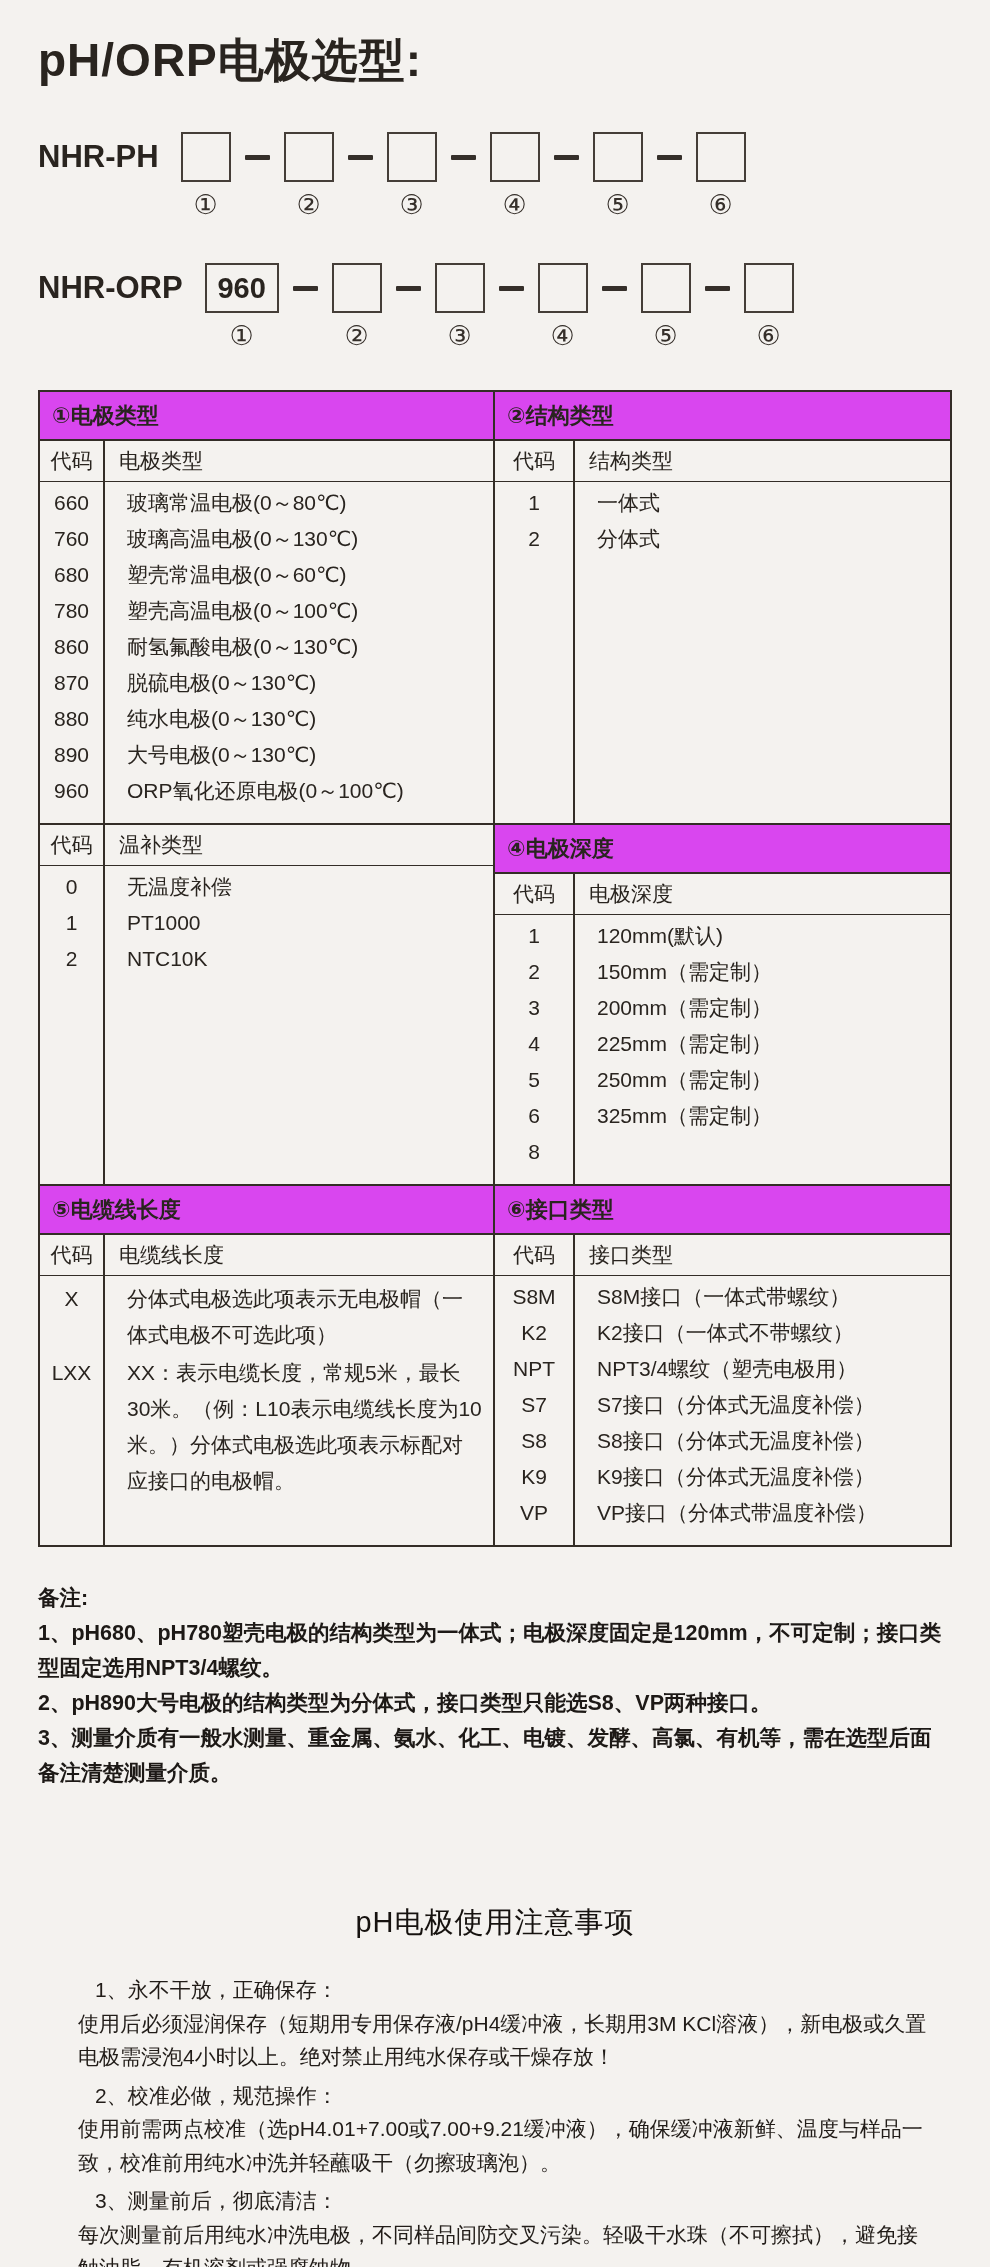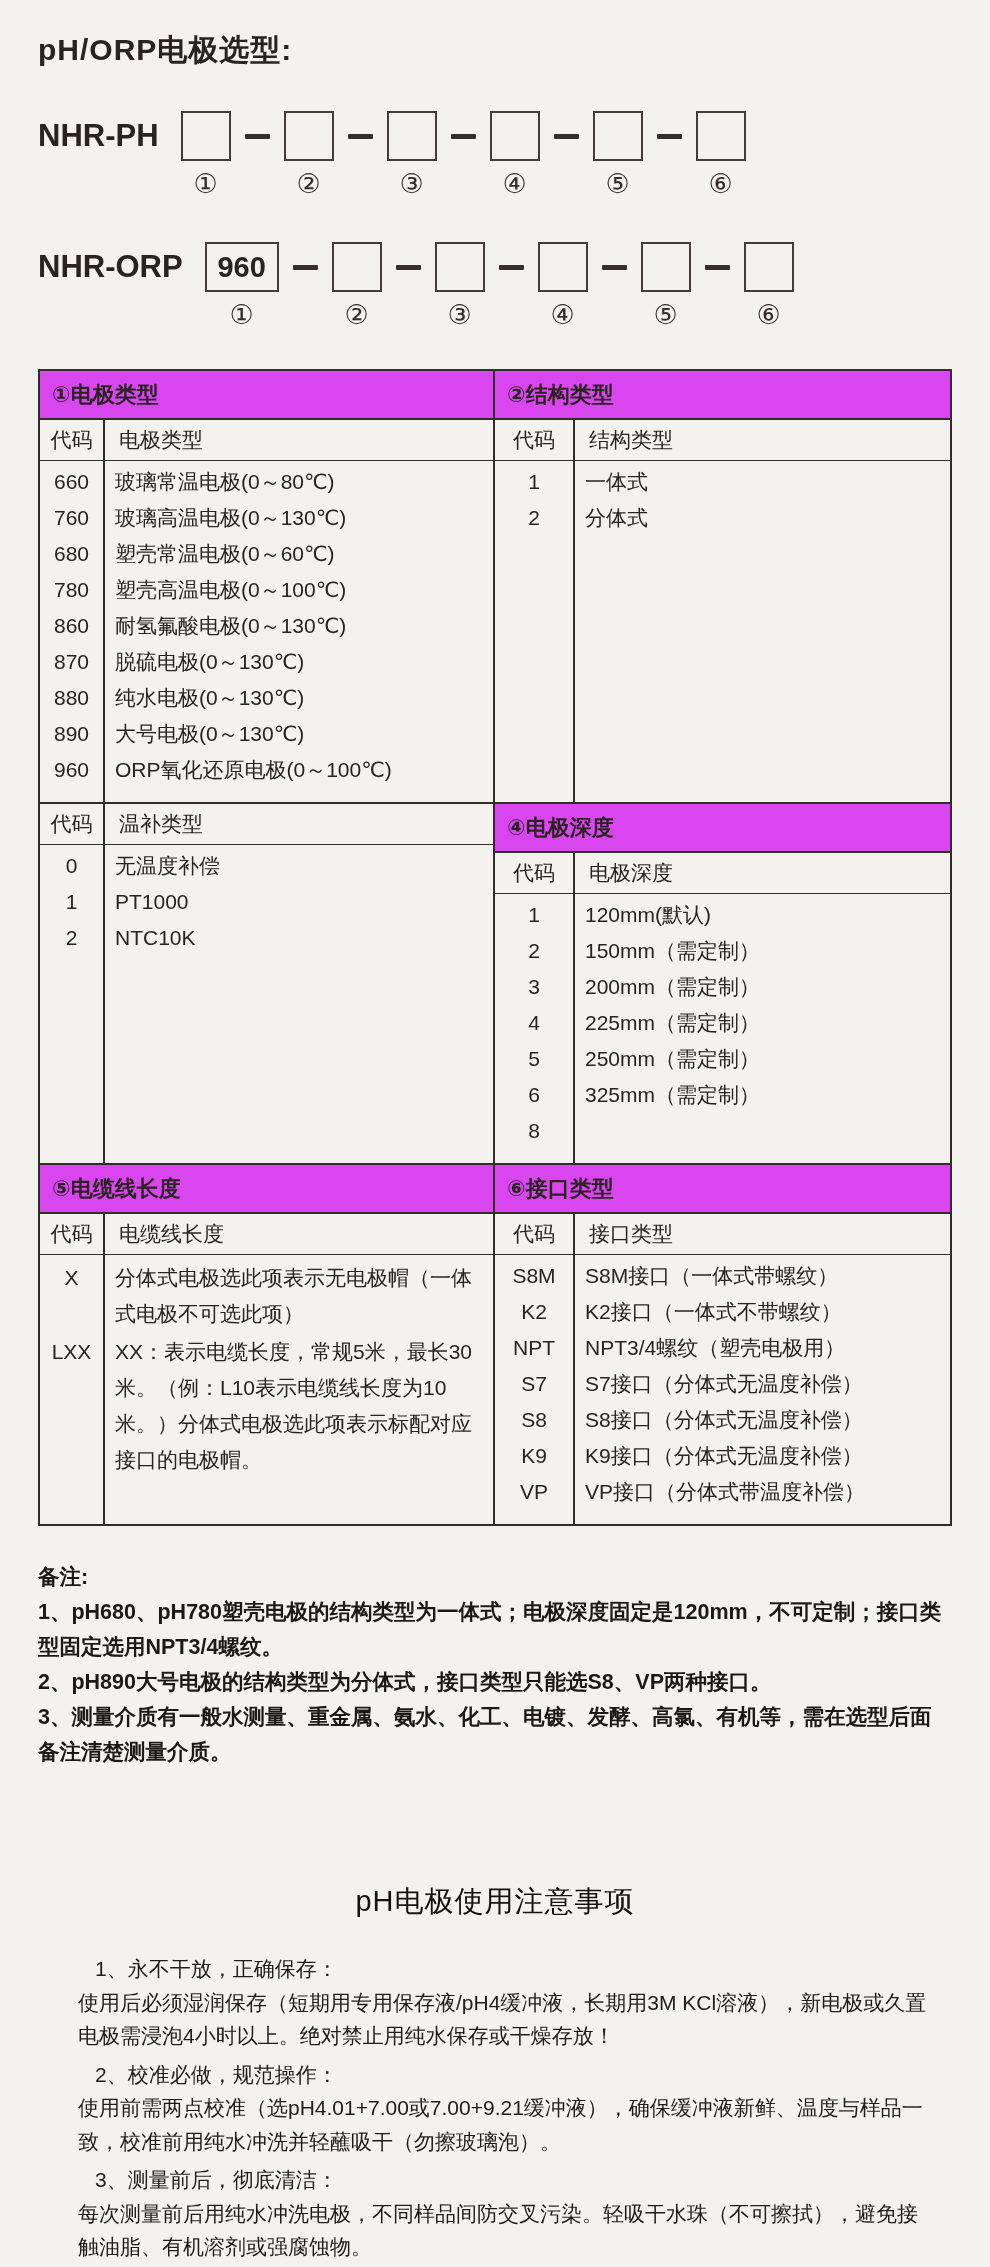--- a/index.html
+++ b/index.html
@@ -7,21 +7,21 @@
   body {
     min-height:2267px;
     background:#f4f2ef;
     color:#29241f;
     font-family:"Liberation Sans","DejaVu Sans",sans-serif;
     overflow:hidden;
   }
   .page { padding:30px 38px 60px 38px; }
 
   
-  .page-title { font-size:30px; font-weight:bold; letter-spacing:1px; }
+  .page-title { font-size:46px; font-weight:bold; letter-spacing:1px; }
 
   
   .model-row { display:flex; align-items:flex-start; margin-top:44px; column-gap:14px; }
   .model-row.first { margin-top:40px; }
   .model-label {
     font-size:31px; font-weight:bold; letter-spacing:0px;
     line-height:50px; padding-right:8px; white-space:nowrap;
   }
   .unit { display:flex; flex-direction:column; align-items:center; }
   .mbox {
@@ -46,21 +46,21 @@
   }
   .sub-body { position:relative; flex:1; display:flex; flex-direction:column; --cw:63px; }
   .sub.right .sub-body { --cw:78px; }
   .vline { position:absolute; top:0; bottom:0; left:var(--cw); width:1.5px; background:#332d27; }
   .cols-header { display:flex; border-bottom:1.5px solid #332d27; font-size:21px; }
   .cols-header .code-h { width:var(--cw); text-align:center; padding:6px 2px; }
   .cols-header .desc-h { flex:1; padding:6px 16px 6px 16px; }
   .trow { display:flex; font-size:21px; line-height:36px; }
   .rows { padding:3px 0 14px 0; }
   .trow .code { width:var(--cw); text-align:center; flex-shrink:0; }
-  .trow .desc { flex:1; padding-left:12px; padding-right:10px; }
+  .trow .desc { flex:1; padding-left:24px; padding-right:10px; }
   .rows.tall .trow { line-height:36px; margin-top:2px; align-items:flex-start; }
 
   
   .notes { margin-top:34px; font-size:21.5px; font-weight:bold; line-height:35px; color:#1d1916; }
   .notes p { margin:0; }
 
   
   .prec-title { margin-top:112px; text-align:center; font-size:29px; font-weight:normal; color:#16120f; letter-spacing:1px; }
   .prec-list { margin-top:30px; padding:0 24px 0 40px; font-size:21px; line-height:33.5px; color:#211c18; }
   .prec-heading { padding-left:17px; margin-top:5px; }

